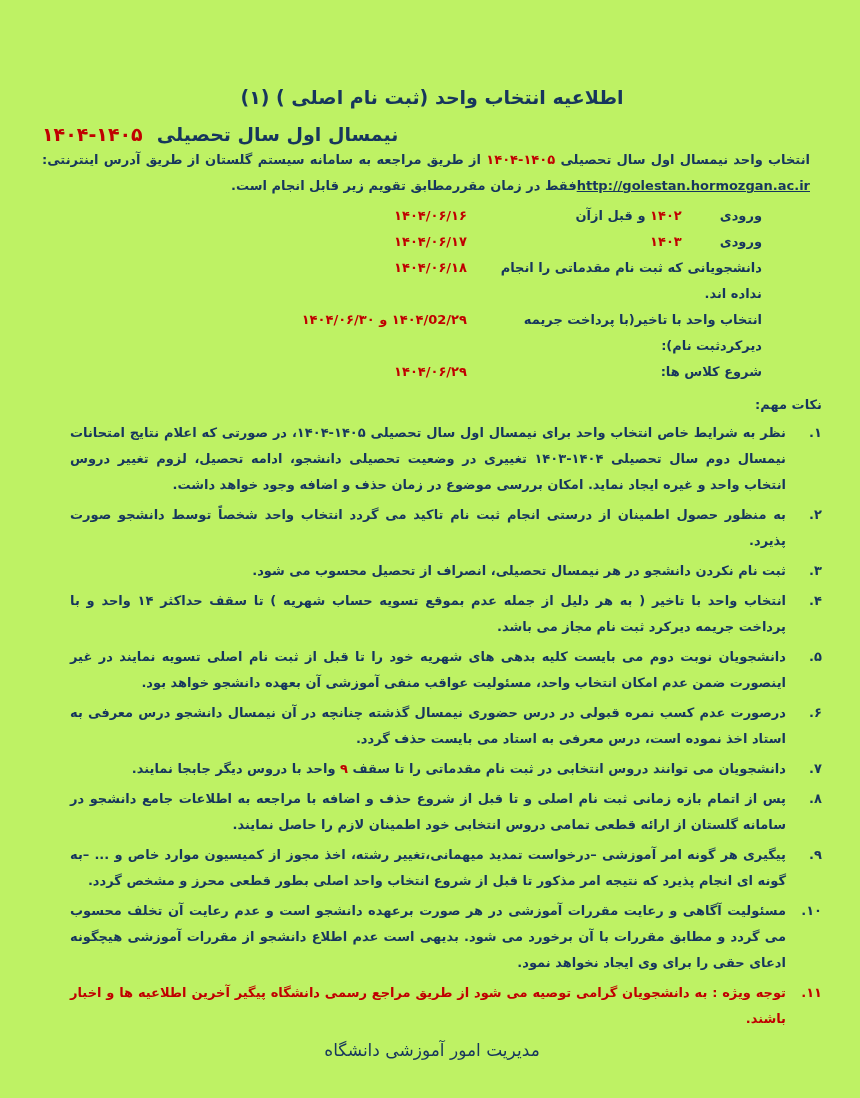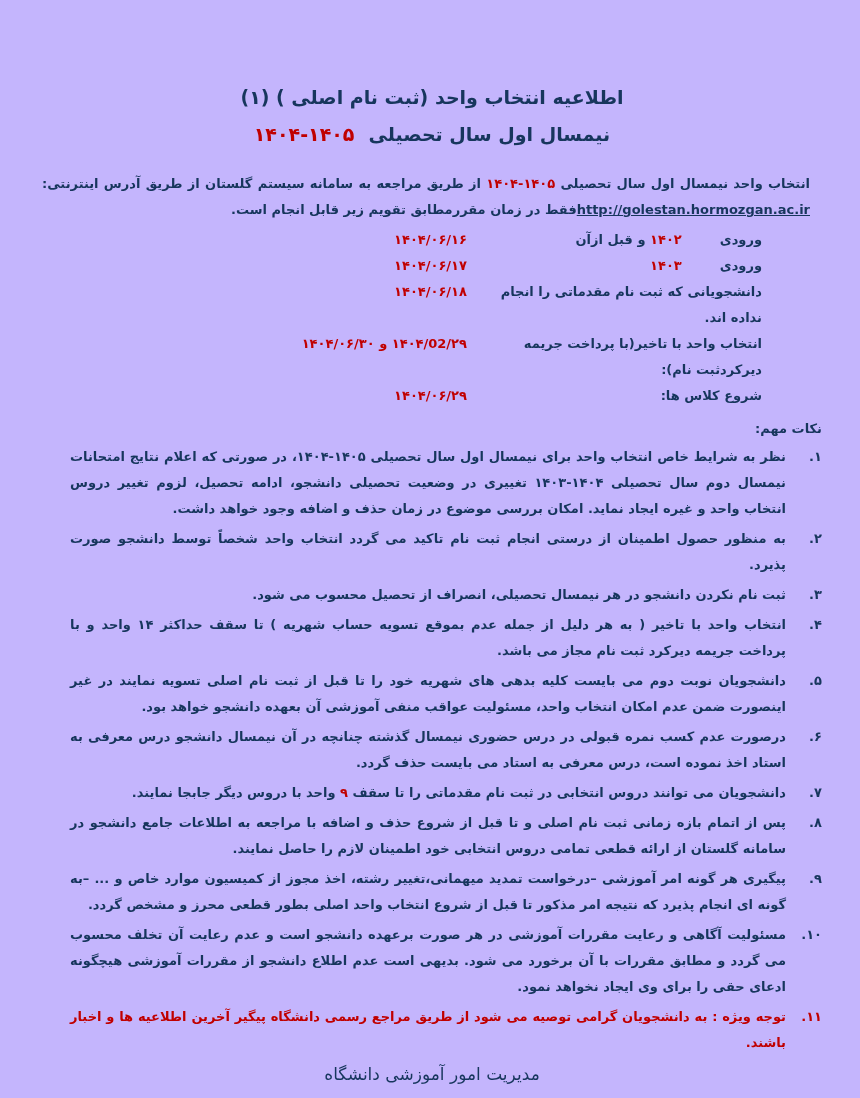--- a/index.html
+++ b/index.html
@@ -1,38 +1,38 @@
 <!DOCTYPE html>
 <html lang="fa" dir="rtl"><head>
 <meta charset="utf-8">
 <style>
   html, body { margin: 0; padding: 0; background: #ffffff; }
   .page {
     position: relative;
     width: 860px;
     height: 1098px;
-    background: #c4b5fd;
+    background: #bef264;
     overflow: hidden;
     direction: rtl;
     font-family: "DejaVu Sans", sans-serif;
     font-weight: bold;
     color: #17365D;
     box-sizing: border-box;
     padding: 84px 38px 0 42px;
   }
   .red { color: #C00000; }
   h1.title1 {
     margin: 0 0 10px 0;
     text-align: center;
     font-size: 19px;
     line-height: 1.4;
   }
   h2.title2 {
-    margin: 0 0 24px 0;
-    text-align: center;
+    margin: 0 0 0 0;
+    text-align: left;
     font-size: 19px;
     line-height: 1.4;
   }
   h2.title2 .years { margin-right: 14px; }
   .intro {
     margin: 0 12px 4px 0;
     font-size: 13px;
     line-height: 26px;
     text-align: justify;
   }

